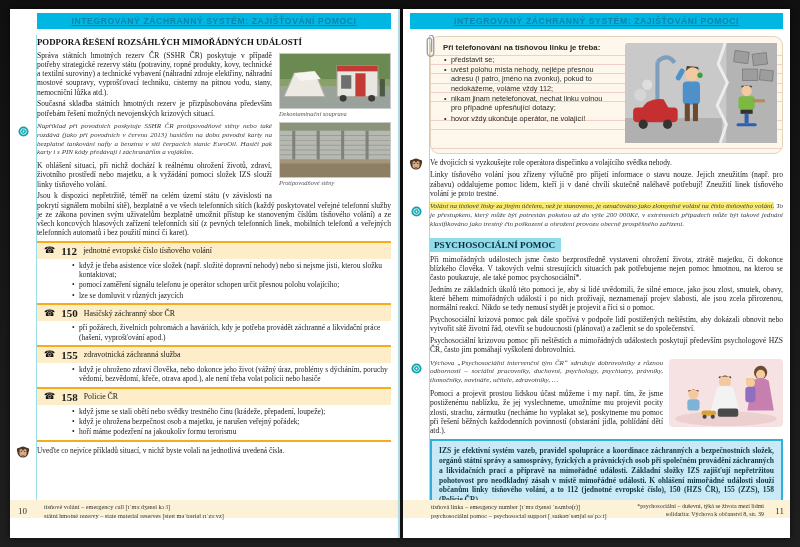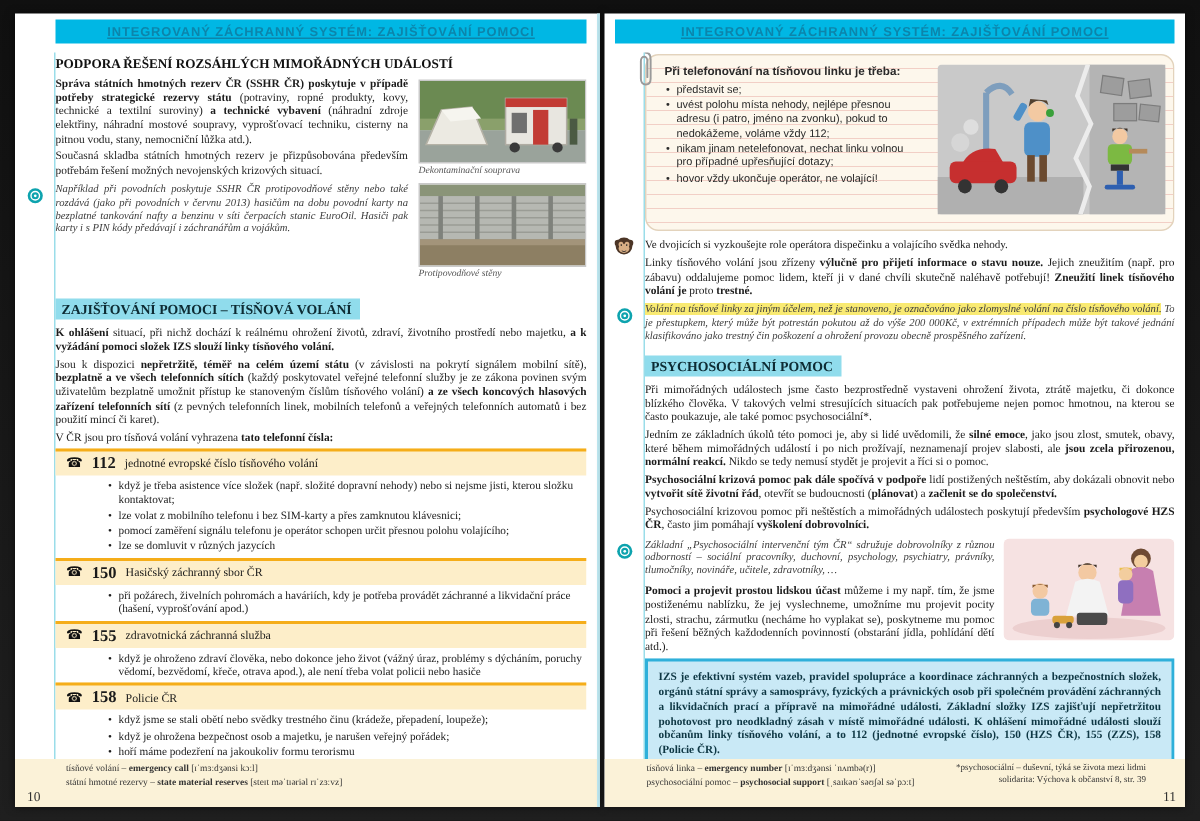--- a/index.html
+++ b/index.html
@@ -34,21 +34,21 @@
          padding:2px 4px 2px 7px;font:7.9px "Liberation Serif",serif;color:#1a1a1a;}
   .phone{font-size:9px;line-height:9px;color:#111;}
   .enum{font-weight:bold;font-size:11px;}
   .ebul{margin:2px 0 2px 34px;padding:0;list-style:none;}
   .ebul li,.npad li{position:relative;padding-left:8px;font:7.5px/1.25 "Liberation Serif",serif;color:#1c1c1c;margin:1px 0;}
   .ebul li::before,.npad li::before{content:"•";position:absolute;left:1px;top:0;}
   .oline{height:2px;background:#f5ad19;margin:3px 0 4px;}
   .taskblk{position:relative;margin:3px 0;}
   .task{font:7.4px/1.25 "Liberation Serif",serif;color:#222;margin:0;}
   .micon{position:absolute;left:-21px;top:-1px;width:14px;height:14px;}
-  .footer{position:absolute;left:0;right:0;bottom:0;height:32px;background:#fbf2d8;}
+  .footer{position:absolute;left:0;right:0;bottom:20px;height:18px;background:#fbf2d8;}
   .vocab{position:absolute;top:3px;font:6.3px/1.35 "Liberation Serif",serif;color:#333;}
   .page.left .vocab{left:34px;}
   .page.right .vocab{left:28px;}
   .pagenum{position:absolute;bottom:2px;font:9px "Liberation Serif",serif;color:#333;}
   .page.left .pagenum{left:8px;}
   .page.right .pagenum{right:6px;}
   .footnote{position:absolute;right:26px;top:3px;text-align:right;
             font:6px/1.3 "Liberation Serif",serif;color:#333;}
   .npadbox{border:1px solid #e3d3bc;border-radius:9px;background:
            repeating-linear-gradient(#fdf7ec 0px,#fdf7ec 8.5px,#f2cfc6 8.5px,#f2cfc6 9.3px);
@@ -56,21 +56,21 @@
            position:relative;margin:1px 0 4px;}
   .npadtext{flex:1;}
   .npadtitle{font:bold 7.8px/1.25 "Liberation Sans",sans-serif;color:#2a2a2a;margin:0 0 2px;}
   .npad{margin:0;padding:0;list-style:none;}
   .npad li{font:7.3px/1.28 "Liberation Sans",sans-serif;color:#2a2a2a;}
   .clip{position:absolute;left:-7px;top:-4px;width:13px;height:26px;}
   .cartoon1{width:152px;height:100px;flex:0 0 auto;}
   .cartoon2{float:right;width:114px;height:68px;margin:2px 0 2px 6px;}
   .sumbox{clear:both;border:2px solid #2fb0da;background:#c9e9f6;padding:5px 7px;
           font:bold 7.5px/1.3 "Liberation Serif",serif;color:#0e3744;text-align:justify;margin-top:4px;}
-  b{font-weight:bold;}
+  b{font-weight:normal;}
 </style>
 </head>
 <body>
 
 <div class="stage">
 
   <div class="page left">
     <div class="banner">INTEGROVANÝ ZÁCHRANNÝ SYSTÉM: ZAJIŠŤOVÁNÍ POMOCI</div>
     <div class="vline"></div>
 
@@ -128,35 +128,32 @@
         <span class="nicon">
           <svg viewBox="0 0 12 12" width="11" height="11">
             <circle cx="6" cy="6" r="5.5" fill="#0da3ae"></circle>
             <circle cx="6" cy="6" r="3.1" fill="none" stroke="#fff" stroke-width="1"></circle>
             <circle cx="6" cy="6" r="1" fill="#fff"></circle>
           </svg>
         </span>
         <p class="note">Například při povodních poskytuje SSHR ČR protipovodňové stěny nebo také rozdává (jako při povodních v červnu 2013) hasičům na dobu povodní karty na bezplatné tankování nafty a benzinu v síti čerpacích stanic EuroOil. Hasiči pak karty i s PIN kódy předávají i záchranářům a vojákům.</p>
       </div>
 
-      <div class="h2wrap"><span class="h2">ZAJIŠŤOVÁNÍ POMOCI – TÍSŇOVÁ VOLÁNÍ</span></div>
 
       <p class="p"><b>K ohlášení </b><span>situací, při nichž dochází k reálnému ohrožení životů, zdraví, životního prostředí nebo majetku, </span><b>a k vyžádání pomoci složek IZS slouží linky tísňového volání.</b></p>
       <p class="p"><span>Jsou k dispozici </span><b>nepřetržitě, téměř na celém území státu </b><span>(v závislosti na pokrytí signálem mobilní sítě), </span><b>bezplatně a ve všech telefonních sítích </b><span>(každý poskytovatel veřejné telefonní služby je ze zákona povinen svým uživatelům bezplatně umožnit přístup ke stanoveným číslům tísňového volání) </span><b>a ze všech koncových hlasových zařízení telefonních sítí </b><span>(z pevných telefonních linek, mobilních telefonů a veřejných telefonních automatů i bez použití mincí či karet).</span></p>
-      <p class="p"><span>V ČR jsou pro tísňová volání vyhrazena </span><b>tato telefonní čísla:</b></p>
 
       <div class="eentry">
         <div class="ehead">
           <span class="phone">☎</span>
           <b class="enum">112</b>
           <span>jednotné evropské číslo tísňového volání</span>
         </div>
         <ul class="ebul">
           <li>když je třeba asistence více složek (např. složité dopravní nehody) nebo si nejsme jisti, kterou složku kontaktovat;</li>
-          <li>lze volat z mobilního telefonu i bez SIM-karty a přes zamknutou klávesnici;</li>
           <li>pomocí zaměření signálu telefonu je operátor schopen určit přesnou polohu volajícího;</li>
           <li>lze se domluvit v různých jazycích</li>
         </ul>
       </div>
 
       <div class="eentry">
         <div class="ehead">
           <span class="phone">☎</span>
           <b class="enum">150</b>
           <span>Hasičský záchranný sbor ČR</span>
@@ -335,21 +332,21 @@
       </svg>
 
       <div class="noteblk">
         <span class="nicon">
           <svg viewBox="0 0 12 12" width="11" height="11">
             <circle cx="6" cy="6" r="5.5" fill="#0da3ae"></circle>
             <circle cx="6" cy="6" r="3.1" fill="none" stroke="#fff" stroke-width="1"></circle>
             <circle cx="6" cy="6" r="1" fill="#fff"></circle>
           </svg>
         </span>
-        <p class="note">Základní „Psychosociální intervenční tým ČR“ sdružuje dobrovolníky z různou odborností – sociální pracovníky, duchovní, psychology, psychiatry, právníky, tlumočníky, novináře, učitele, zdravotníky, …</p>
+        <p class="note">Výchova „Psychosociální intervenční tým ČR“ sdružuje dobrovolníky z různou odborností – sociální pracovníky, duchovní, psychology, psychiatry, právníky, tlumočníky, novináře, učitele, zdravotníky, …</p>
       </div>
 
       <p class="p"><b>Pomoci a projevit prostou lidskou účast</b><span> můžeme i my např. tím, že jsme postiženému nablízku, že jej vyslechneme, umožníme mu projevit pocity zlosti, strachu, zármutku (necháme ho vyplakat se), poskytneme mu pomoc při řešení běžných každodenních povinností (obstarání jídla, pohlídání dětí atd.).</span></p>
 
       <div class="sumbox">IZS je efektivní systém vazeb, pravidel spolupráce a koordinace záchranných a bezpečnostních složek, orgánů státní správy a samosprávy, fyzických a právnických osob při společném provádění záchranných a likvidačních prací a přípravě na mimořádné události. Základní složky IZS zajišťují nepřetržitou pohotovost pro neodkladný zásah v místě mimořádné události. K ohlášení mimořádné události slouží občanům linky tísňového volání, a to 112 (jednotné evropské číslo), 150 (HZS ČR), 155 (ZZS), 158 (Policie ČR).</div>
     </div>
 
     <div class="footer">
       <div class="vocab">
         <div><span>tísňová linka – </span><b>emergency number</b><span> [ɪˈmɜːdʒənsi ˈnʌmbə(r)]</span></div>

